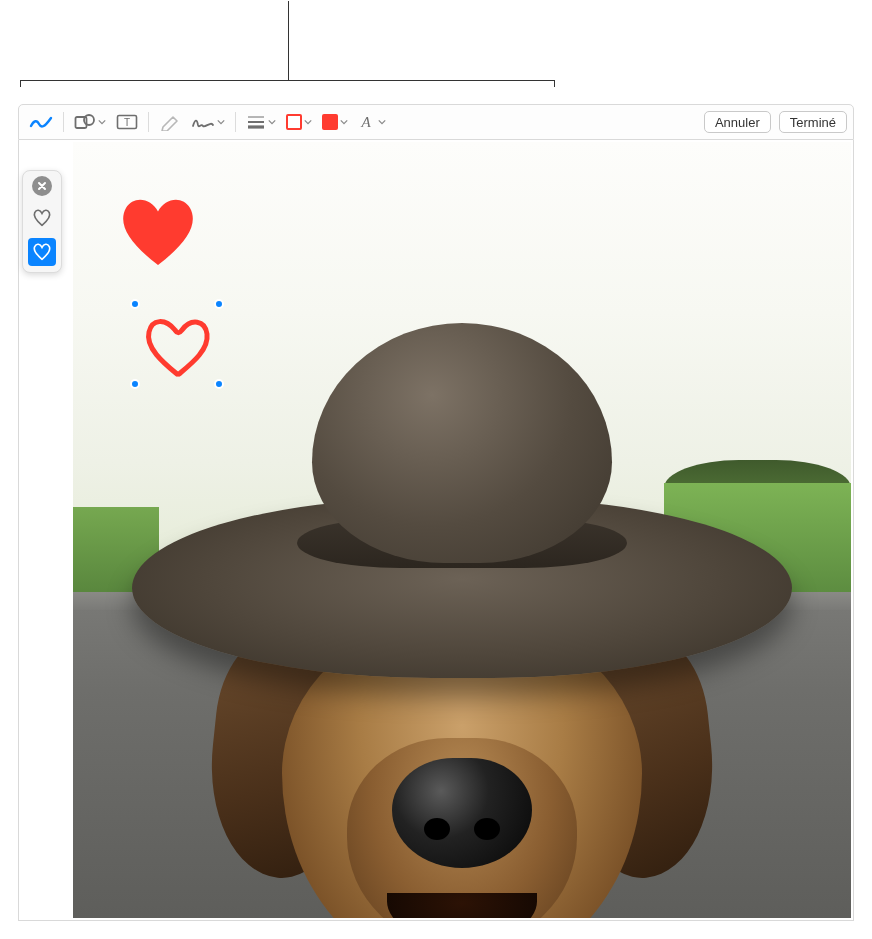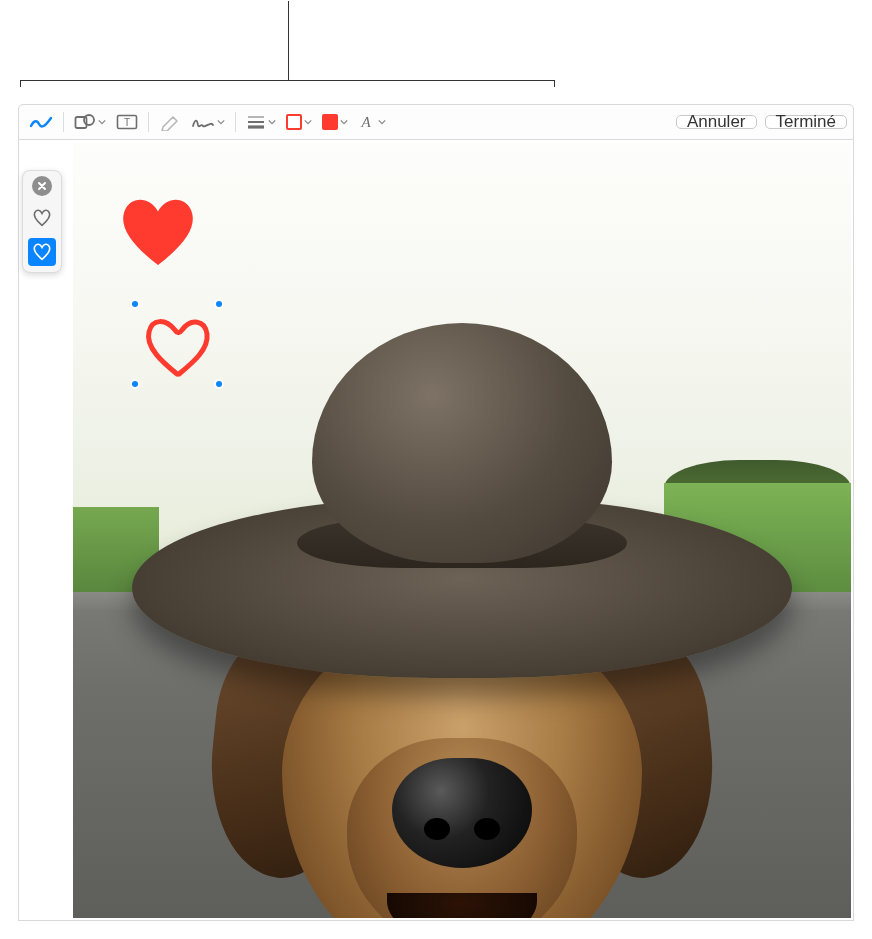--- a/index.html
+++ b/index.html
@@ -74,26 +74,26 @@
     height: 20px;
     background: #dcdcdc;
     margin: 0 4px;
   }
   .chev {
     width: 8px; height: 8px;
     margin-left: 2px;
   }
   .spacer { flex: 1; }
   .pill-btn {
-    height: 14px;
+    height: 22px;
     padding: 0 10px;
     border: 1px solid #c9c9c9;
     border-radius: 5px;
     background: #fff;
-    font-size: 17px;
+    font-size: 13px;
     color: #333;
     display: inline-flex;
     align-items: center;
     cursor: pointer;
     margin-left: 6px;
   }
 
   .color-swatch {
     width: 16px; height: 16px;
     border-radius: 2px;

